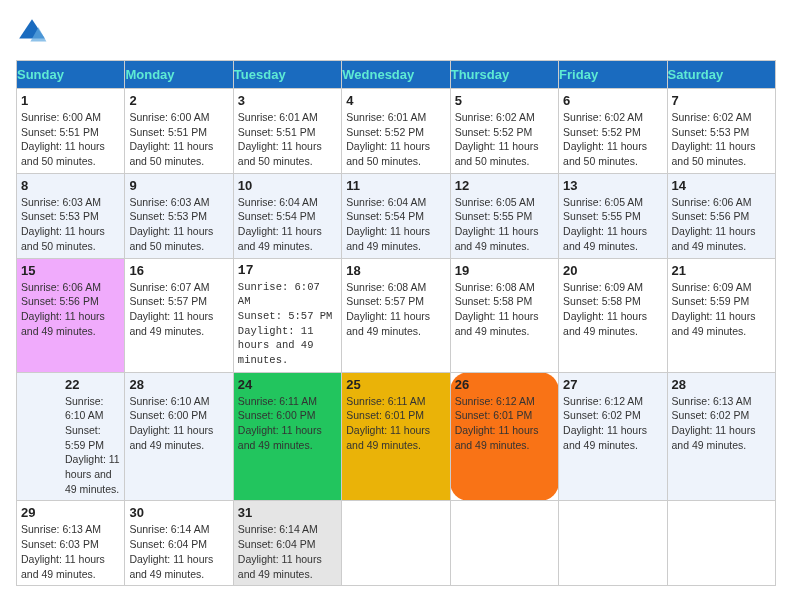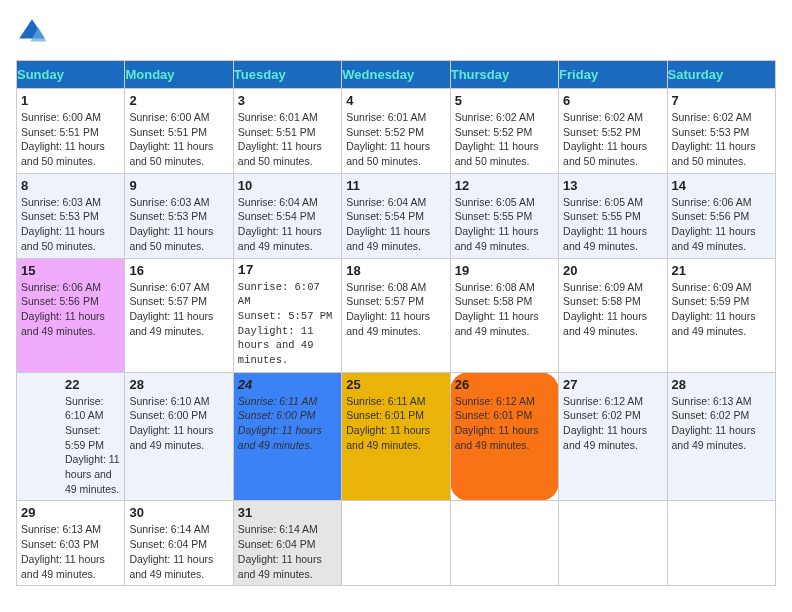--- a/index.html
+++ b/index.html
@@ -306,21 +306,21 @@
         </div>
       </td>
         <td style="background-color: rgb(238, 243, 251);">
         <span class="day-num">28</span>
         <div class="day-info">
           Sunrise: 6:10 AM<br>
           Sunset: 6:00 PM<br>
           Daylight: 11 hours and 49 minutes.
         </div>
       </td>
-        <td style="background-color: #3b82f6; font-style: italic;">
+        <td style="background-color: #22c55e;">
         <span class="day-num">24</span>
         <div class="day-info">
           Sunrise: 6:11 AM<br>
           Sunset: 6:00 PM<br>
           Daylight: 11 hours and 49 minutes.
         </div>
       </td>
         <td style="background-color: #eab308;">
         <span class="day-num">25</span>
         <div class="day-info">

